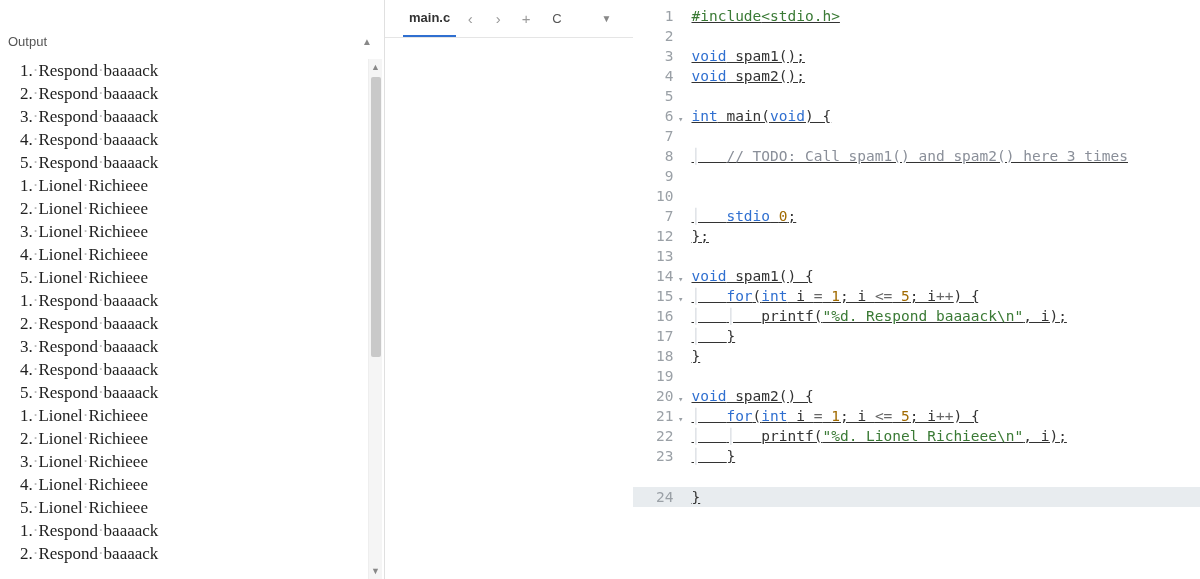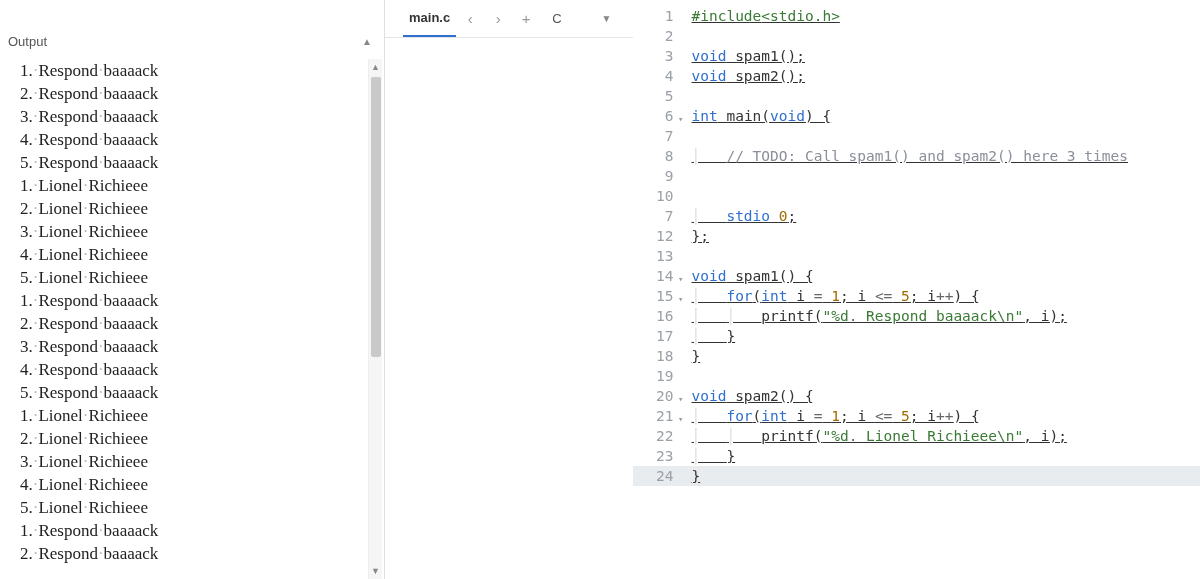--- a/index.html
+++ b/index.html
@@ -123,21 +123,21 @@
     font-family: "Consolas","Menlo","Monaco",monospace;
     font-size:14.5px;
     line-height:20px;
     padding-top:6px;
     position:relative;
   }
   .code-row {
     display:flex;
     white-space:pre;
   }
-  .code-row.hl { background:#e8ecef; }
+  .code-row.hl { background:#e8ecef;margin-top:21px; }
   .gutter {
     width:48px;
     text-align:right;
     color:#9aa0a6;
     padding-right:8px;
     user-select:none;
     position:relative;
   }
   .fold {
     position:absolute;

